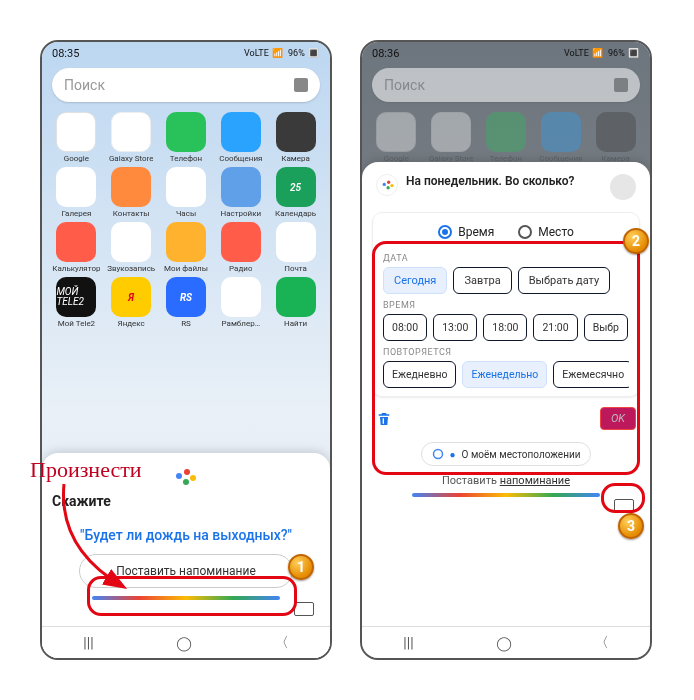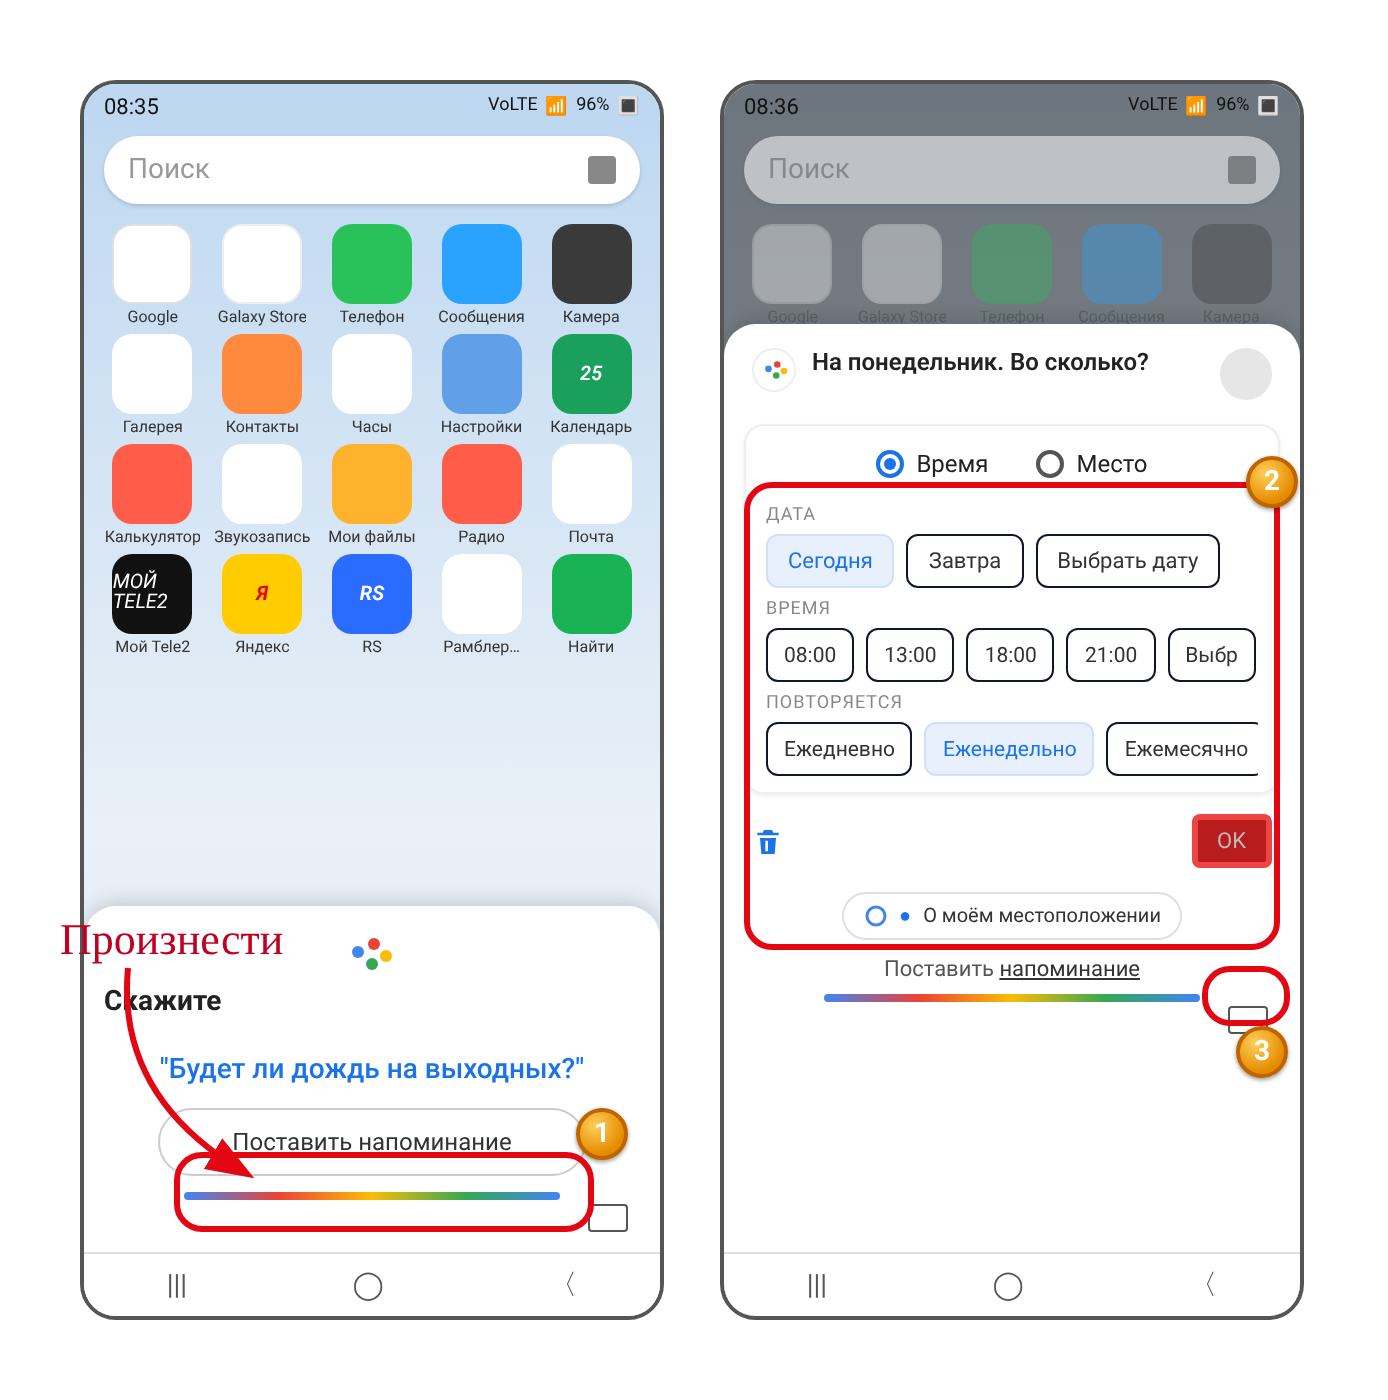--- a/index.html
+++ b/index.html
@@ -49,21 +49,21 @@
   .radio{ width:14px;height:14px;border:2px solid #1a73e8;border-radius:50%; display:inline-flex;align-items:center;justify-content:center;}
   .radio.on::after{content:"";width:6px;height:6px;border-radius:50%;background:#1a73e8;}
   .radio.off{ border-color:#555;}
   .section-label{ font-size:9px; color:#888; letter-spacing:.5px; margin:6px 0 4px;}
   .chips{ display:flex; gap:6px; flex-wrap:nowrap; overflow:hidden;}
   .chip{ padding:6px 10px; font-size:11px; color:#333; border:1px solid #0f172a; border-radius:6px; background:#fff; white-space:nowrap;}
   .chip.sel{ background:#e8f0fe; border-color:#cfe0fc; color:#1a73e8;}
   .chips.tight .chip{ padding:6px 8px; font-size:10.5px;}
   .actionrow{ display:flex; align-items:center; margin-top:10px; padding:0 4px;}
   .trash{ width:16px;height:16px;}
-  .okbtn{ margin-left:auto; padding:4px 10px; font-size:11px; color:#bbb; border:3px solid #ef4444; border-radius:4px; background:#b91c1c;}
+  .okbtn{ margin-left:auto; padding:4px 10px; font-size:11px; color:#bbb; border:1px solid #ef4444; border-radius:4px; background:#be185d;font-style:italic;}
   .sugrow{ display:flex; gap:8px; align-items:center; justify-content:center; padding:0 6px;}
   .sugpill{ background:#fff; border:1px solid #e0e0e0; border-radius:16px; padding:5px 10px; font-size:10px; color:#333; display:flex; align-items:center; gap:6px;}
   .glogo{ width:12px;height:12px;}
   .remrow{ text-align:center; font-size:11px; color:#555; margin:8px 0 4px;}
   .remrow u{ color:#333;}
 
   
   .annot{ position:absolute; pointer-events:none; }
   .red-circ{ border:3px solid #e30613; border-radius:14px;}
   .badge{ width:26px;height:26px;border-radius:50%; background:radial-gradient(circle at 35% 30%, #ffcf5a, #e58b00 70%); border:2px solid #c06400; box-shadow:0 1px 2px rgba(0,0,0,.4); display:flex;align-items:center;justify-content:center; color:#fff; font-weight:700; font-size:14px;}

